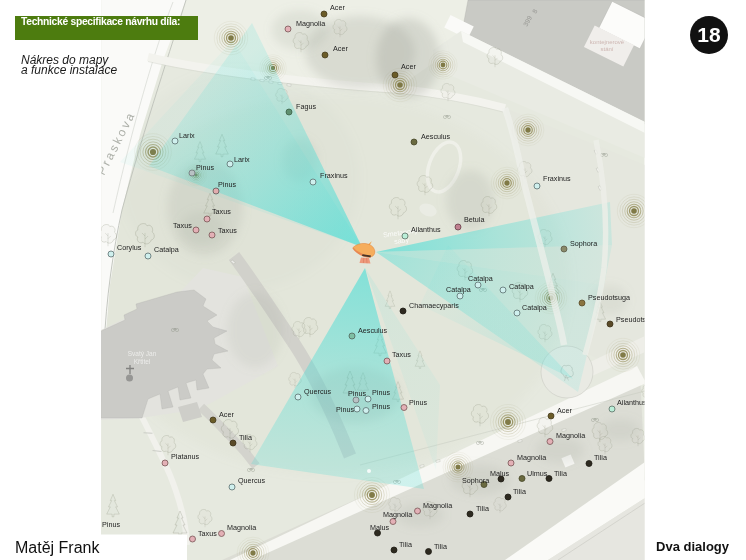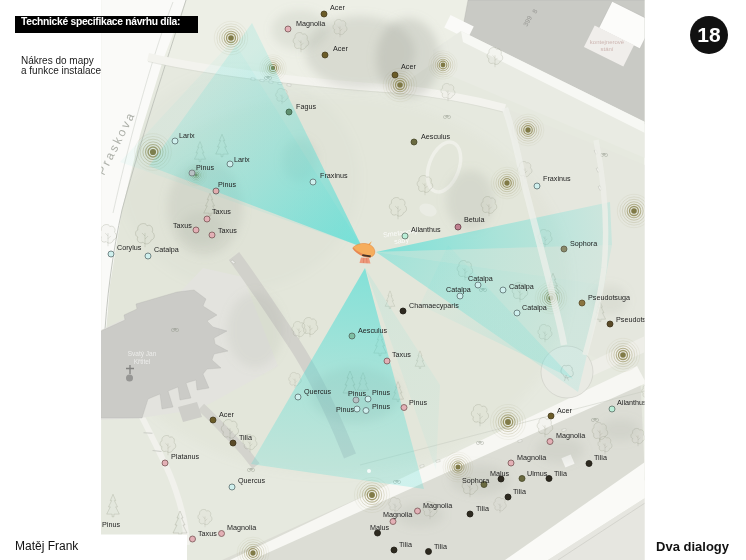--- a/index.html
+++ b/index.html
@@ -1,22 +1,22 @@
 <!DOCTYPE html>
 <html><head><meta charset="utf-8">
 <style>
 html,body{margin:0;padding:0;}
 .page{position:relative;width:746px;height:560px;background:#fff;overflow:hidden;
   font-family:"Liberation Sans",sans-serif;}
-.title{position:absolute;left:15px;top:16px;background:#000000;color:#fff;
-  font-size:10.3px;font-weight:bold;line-height:12px;letter-spacing:-0.3px;padding:0 6px 5px 6px;height:12px;width:171px;}
-.sub{position:absolute;left:21px;top:56px;font-size:10px;line-height:9.5px;color:#1a1a1a;}
+.title{position:absolute;left:15px;top:16px;background:#4d7c0f;color:#fff;
+  font-size:10.3px;font-weight:bold;line-height:12px;letter-spacing:-0.3px;padding:0 6px 12px 6px;height:12px;width:171px;}
+.sub{position:absolute;left:21px;top:56px;font-size:12px;line-height:9.5px;color:#1a1a1a;font-style:italic;}
 .badge{position:absolute;left:690px;top:16px;width:38px;height:38px;border-radius:50%;
   background:#111;color:#fff;font-size:21px;font-weight:bold;text-align:center;line-height:38px;}
-.fl{position:absolute;left:15px;top:539px;font-size:12px;color:#111;}
+.fl{position:absolute;left:15px;top:539px;font-size:16px;color:#111;}
 .fr{position:absolute;right:17px;top:539px;font-size:13px;font-weight:bold;color:#111;}
 svg{position:absolute;left:0;top:0;}
 </style></head>
 <body>
 <div class="page">
 <svg width="746" height="560" viewBox="0 0 746 560">
 <defs>
 <clipPath id="mapclip">
           <polygon points="101.5,0 644.5,0 644.5,560 187,560 187,534.5 101,534.5"></polygon>
         </clipPath>

